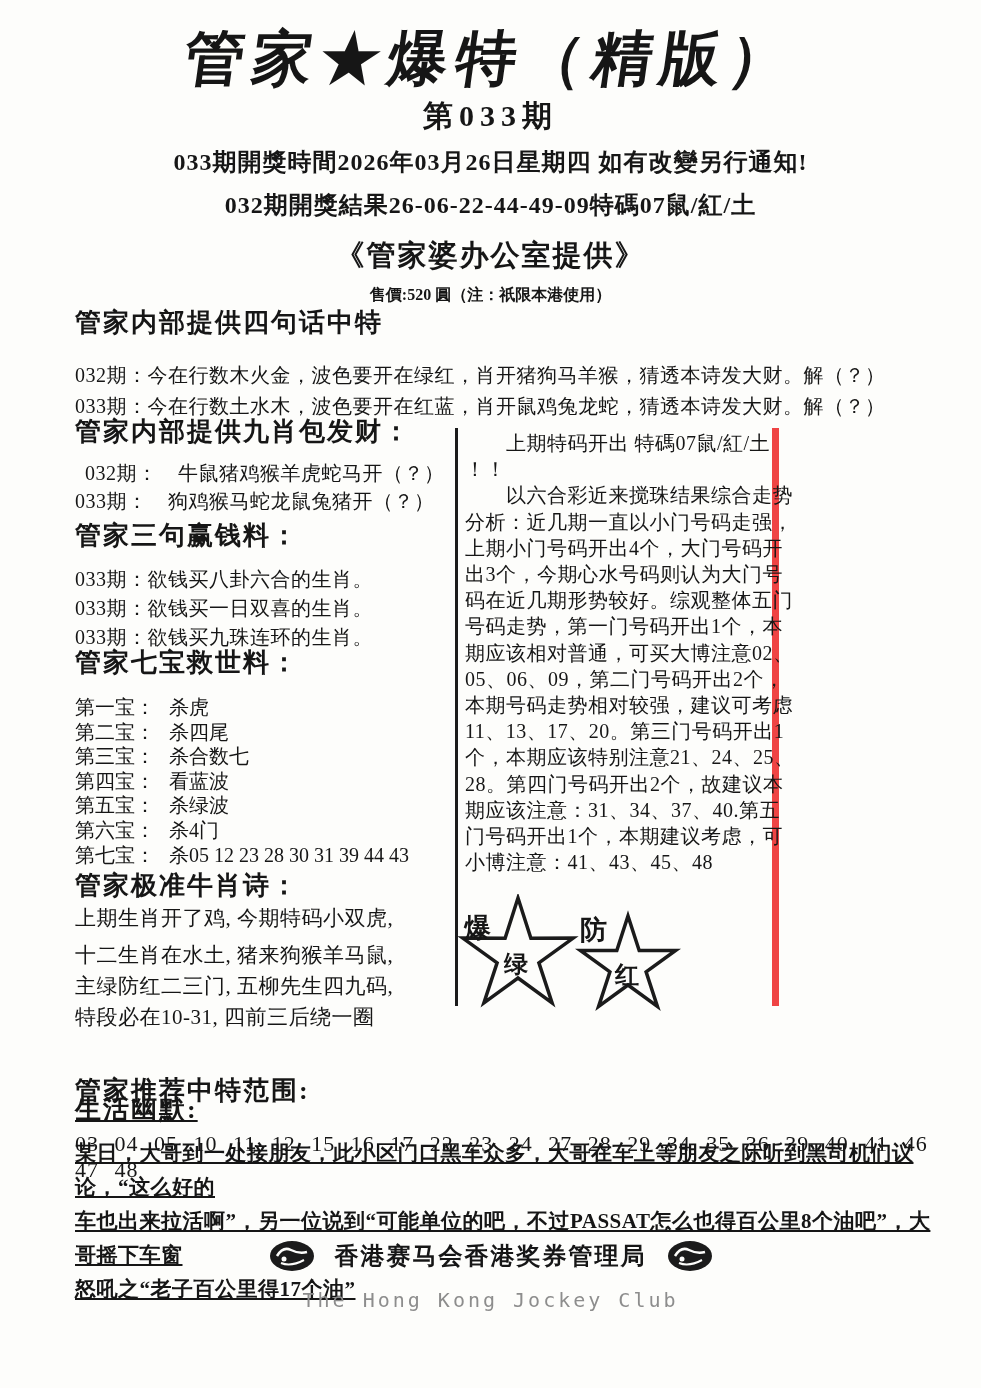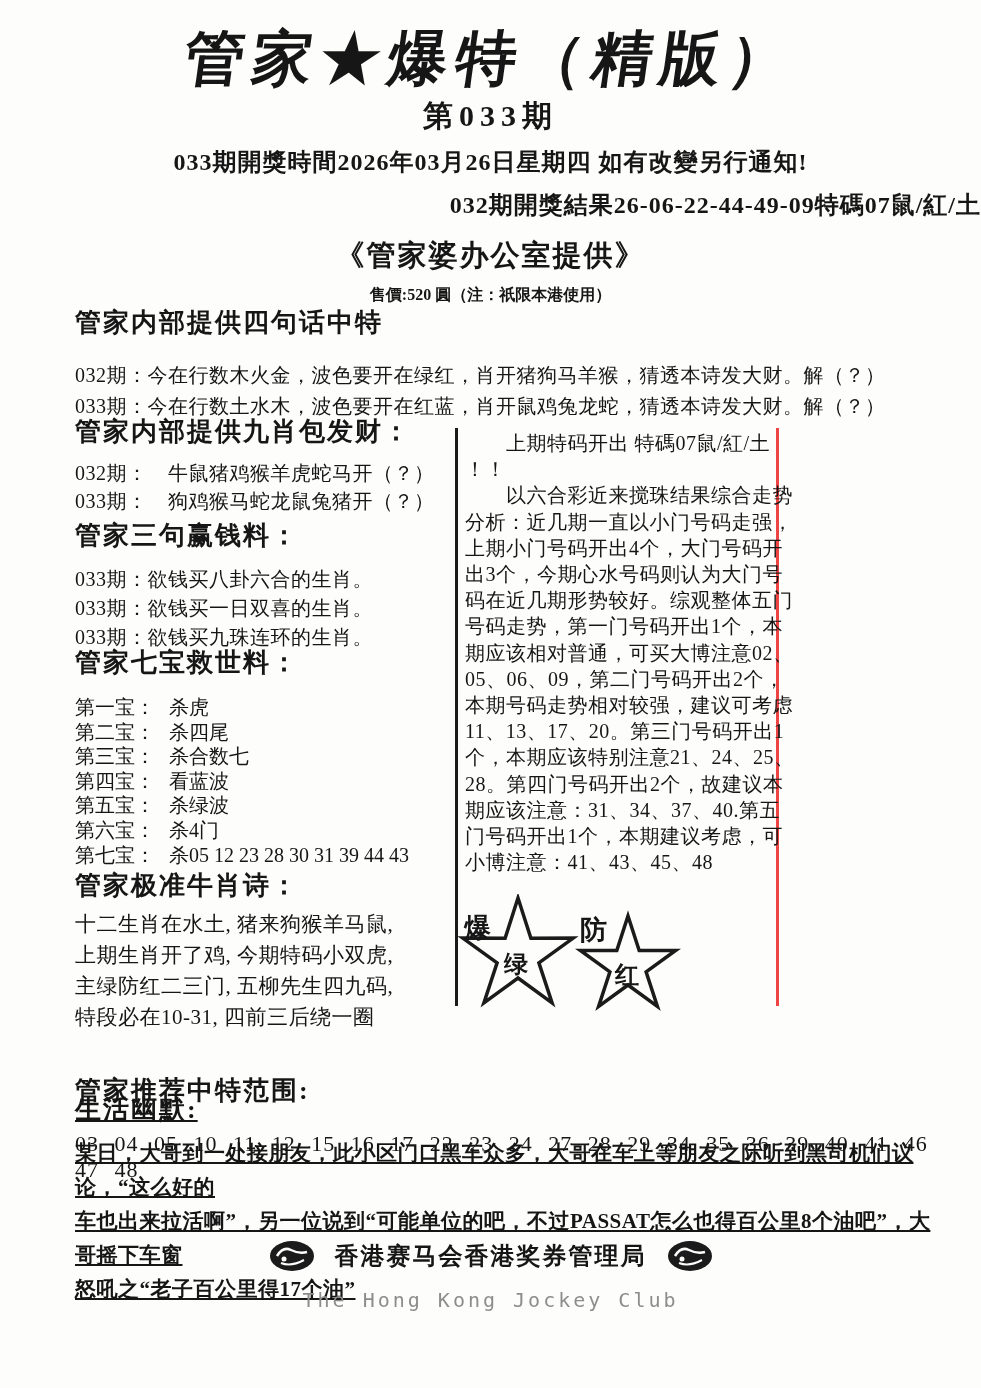--- a/index.html
+++ b/index.html
@@ -10,37 +10,37 @@
   }
   
   .masthead{position:absolute;top:26px;left:0;width:100%;text-align:center;}
   .big-title{
     margin:0;font-size:60px;font-weight:bold;letter-spacing:8px;
     transform:skewX(-8deg);line-height:1.1;
     font-family:"Liberation Serif", serif;
   }
   .issue{font-size:30px;font-weight:bold;letter-spacing:6px;margin-top:4px;}
   .notice{font-size:24px;font-weight:bold;margin-top:9px;letter-spacing:1px;}
-  .result{font-size:24px;font-weight:bold;margin-top:11px;letter-spacing:1px;text-align:right;}
+  .result{font-size:24px;font-weight:bold;margin-top:11px;letter-spacing:1px;}
   .provider{font-size:29px;font-weight:bold;margin-top:15px;letter-spacing:2px;}
   .price{font-size:16px;font-weight:bold;margin-top:9px;}
   
   .section{position:absolute;left:75px;}
   .sec-title{margin:0;font-size:26px;font-weight:bold;letter-spacing:2px;}
   .body-line{font-size:20px;line-height:31px;letter-spacing:0.5px;}
   .first-gap{margin-top:20px;}
   
   .t-row{font-size:20px;line-height:24.6px;}
   .t-label{margin-right:14px;}
   
   .poem-line{font-size:21px;line-height:31px;letter-spacing:0.5px;}
   
   .panel{
     position:absolute;left:455px;top:428px;width:324px;height:578px;
-    border-left:3px solid #1b1b1b;border-right:3px solid #ef4444;
+    border-left:3px solid #1b1b1b;border-right:7px solid #ef4444;
     box-sizing:border-box;padding:2px 4px 0 7px;
   }
   .panel-line{font-size:20px;line-height:26.2px;letter-spacing:0.5px;white-space:pre;}
   .stars{position:absolute;left:0px;top:466px;width:250px;height:116px;}
   .stars svg{position:absolute;left:0;top:0;}
   .star-tag{position:absolute;font-size:27px;font-weight:bold;}
   .star-inner{position:absolute;font-size:24px;font-weight:bold;}
   
   .numbers{font-size:22px;letter-spacing:1px;word-spacing:9px;margin-top:23px;}
   .humor-line{font-size:21px;font-weight:bold;line-height:34px;letter-spacing:0.5px;}
@@ -68,21 +68,21 @@
   </div>
 
   <div class="section" style="top:305px;width:870px;">
     <h2 class="sec-title">管家内部提供四句话中特</h2>
     <div class="body-line first-gap">032期：今在行数木火金，波色要开在绿红，肖开猪狗马羊猴，猜透本诗发大财。解（？）</div>
     <div class="body-line">033期：今在行数土水木，波色要开在红蓝，肖开鼠鸡兔龙蛇，猜透本诗发大财。解（？）</div>
   </div>
 
   <div class="section" style="top:414px;width:372px;">
     <h2 class="sec-title">管家内部提供九肖包发财：</h2>
-    <div class="body-line" style="margin-top:10px;line-height:28px;">032期：　牛鼠猪鸡猴羊虎蛇马开（？）</div>
+    <div class="body-line" style="margin-top:10px;line-height:28px;margin-left:10px;">032期：　牛鼠猪鸡猴羊虎蛇马开（？）</div>
     <div class="body-line" style="line-height:28px;">033期：　狗鸡猴马蛇龙鼠兔猪开（？）</div>
   </div>
 
   <div class="section" style="top:518px;width:372px;">
     <h2 class="sec-title">管家三句赢钱料：</h2>
     <div class="body-line" style="margin-top:12px;line-height:29px;">033期：欲钱买八卦六合的生肖。</div>
     <div class="body-line" style="line-height:29px;">033期：欲钱买一日双喜的生肖。</div>
     <div class="body-line" style="line-height:29px;">033期：欲钱买九珠连环的生肖。</div>
   </div>
 
@@ -94,22 +94,22 @@
       <div class="t-row"><span class="t-label">第三宝：</span><span>杀合数七</span></div>
       <div class="t-row"><span class="t-label">第四宝：</span><span>看蓝波</span></div>
       <div class="t-row"><span class="t-label">第五宝：</span><span>杀绿波</span></div>
       <div class="t-row"><span class="t-label">第六宝：</span><span>杀4门</span></div>
       <div class="t-row"><span class="t-label">第七宝：</span><span>杀05 12 23 28 30 31 39 44 43</span></div>
     </div>
   </div>
 
   <div class="section" style="top:868px;width:400px;">
     <h2 class="sec-title">管家极准牛肖诗：</h2>
+    <div class="poem-line">上期生肖开了鸡, 今期特码小双虎,</div>
     <div class="poem-line" style="margin-top:6px;">十二生肖在水土, 猪来狗猴羊马鼠,</div>
-    <div class="poem-line">上期生肖开了鸡, 今期特码小双虎,</div>
     <div class="poem-line">主绿防红二三门, 五柳先生四九码,</div>
     <div class="poem-line">特段必在10-31, 四前三后绕一圈</div>
   </div>
 
   <div class="panel">
     <div class="panel-line">　　上期特码开出 特碼07鼠/紅/土</div>
     <div class="panel-line">！！</div>
     <div class="panel-line">　　以六合彩近来搅珠结果综合走势</div>
     <div class="panel-line">分析：近几期一直以小门号码走强，</div>
     <div class="panel-line">上期小门号码开出4个，大门号码开</div>

